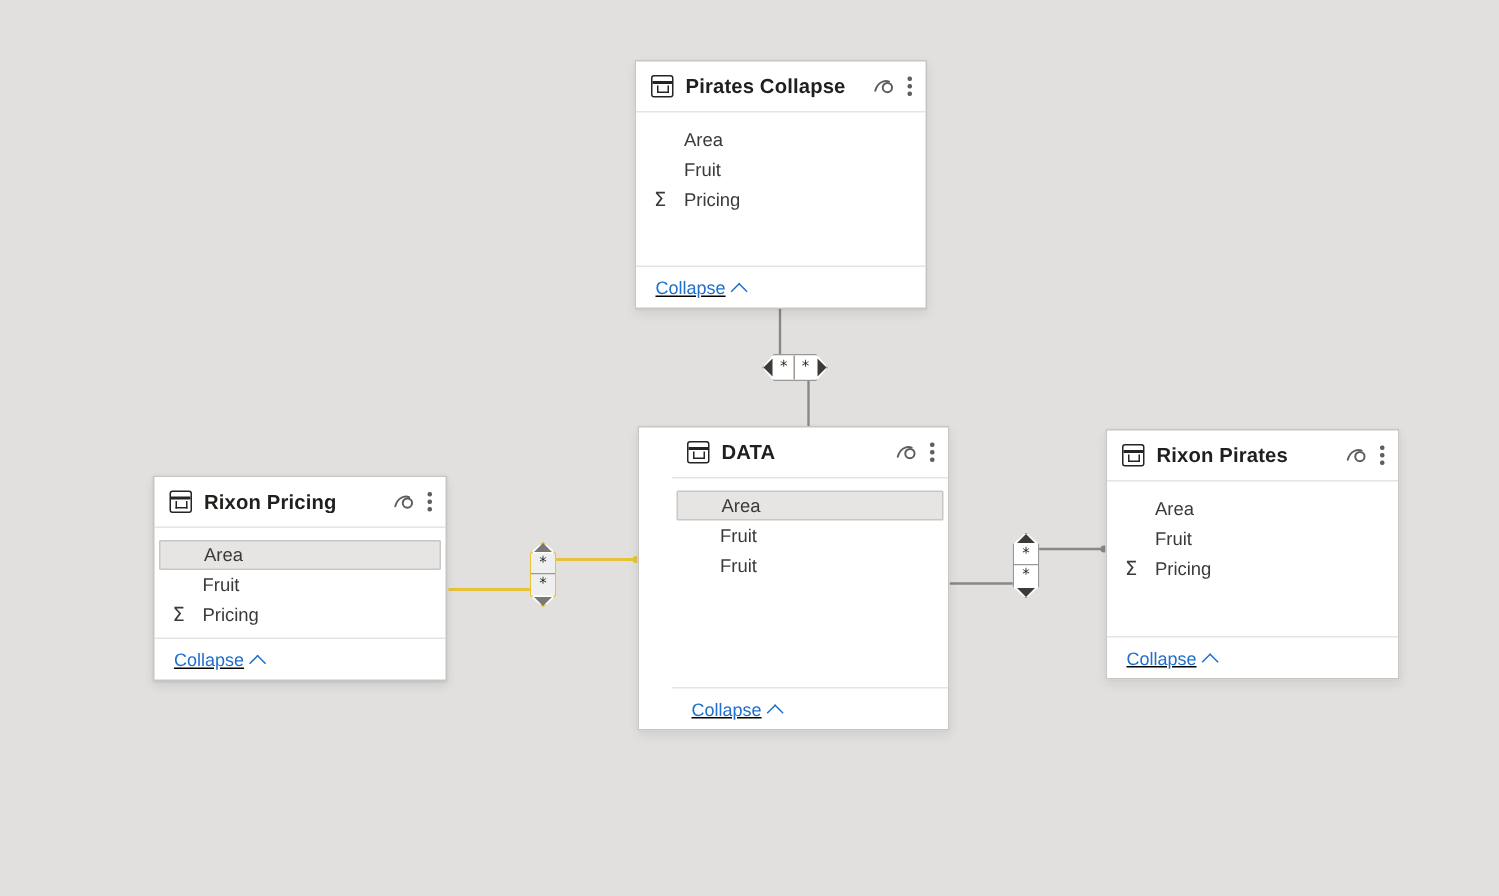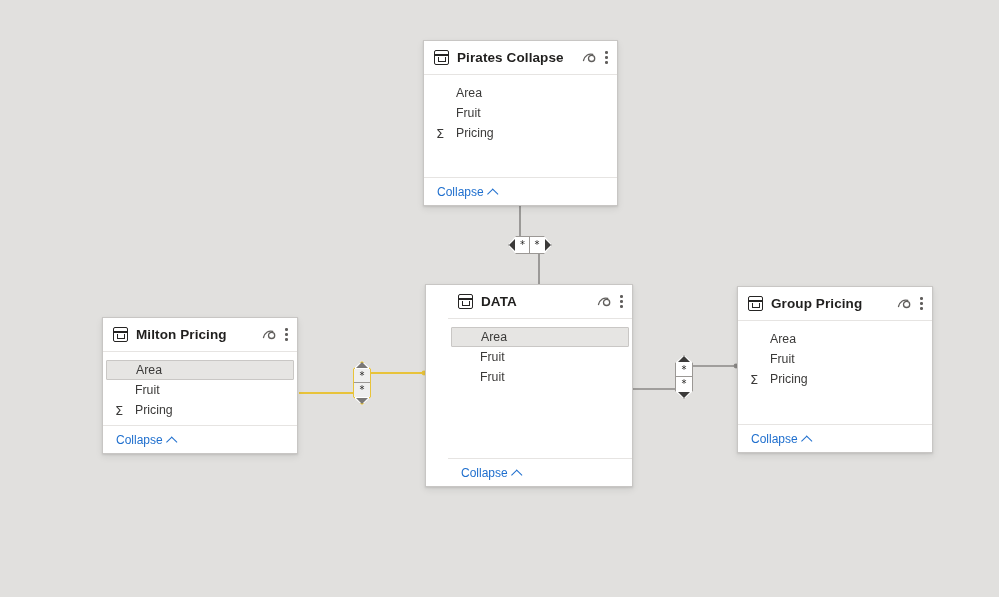--- a/index.html
+++ b/index.html
@@ -150,20 +150,21 @@
   .field.selected .fname { margin-left: 22px; }
 
   .card-footer {
     height: 24px;
     min-height: 28px;
     border-top: 1px solid #e6e4e2;
     display: flex;
     align-items: center;
     padding-left: 13px;
     box-sizing: border-box;
+    text-decoration: underline;
   }
   .collapse-link {
     font-size: 12px;
     color: #1f6fce;
     display: inline-flex;
     align-items: center;
     gap: 5px;
     cursor: pointer;
     white-space: nowrap;
   }
@@ -361,21 +362,21 @@
       <span class="collapse-link">
         <span>Collapse</span>
         <span class="chev-up"></span>
       </span>
     </div>
   </div>
 
   <div class="card" style="left:102px; top:317px; width:196px; height:137px;">
     <div class="card-header">
       <span class="tbl-icon"></span>
-      <span class="card-title">Milton Pricing</span>
+      <span class="card-title">Rixon Pricing</span>
       <span class="hdr-actions">
         <span class="eye-icon">
           <svg width="17" height="13" viewBox="0 0 17 13">
             <path d="M1.5 9.5 C3 4.2, 7 2.2, 10.8 3.4" fill="none" stroke="#605e5c" stroke-width="1.3" stroke-linecap="round"></path>
             <circle cx="9.6" cy="7.4" r="3.1" fill="none" stroke="#605e5c" stroke-width="1.3"></circle>
           </svg>
         </span>
         <span class="kebab">
             <i></i>
             <i></i>
@@ -399,21 +400,21 @@
       <span class="collapse-link">
         <span>Collapse</span>
         <span class="chev-up"></span>
       </span>
     </div>
   </div>
 
   <div class="card" style="left:737px; top:286px; width:196px; height:167px;">
     <div class="card-header">
       <span class="tbl-icon"></span>
-      <span class="card-title">Group Pricing</span>
+      <span class="card-title">Rixon Pirates</span>
       <span class="hdr-actions">
         <span class="eye-icon">
           <svg width="17" height="13" viewBox="0 0 17 13">
             <path d="M1.5 9.5 C3 4.2, 7 2.2, 10.8 3.4" fill="none" stroke="#605e5c" stroke-width="1.3" stroke-linecap="round"></path>
             <circle cx="9.6" cy="7.4" r="3.1" fill="none" stroke="#605e5c" stroke-width="1.3"></circle>
           </svg>
         </span>
         <span class="kebab">
             <i></i>
             <i></i>

